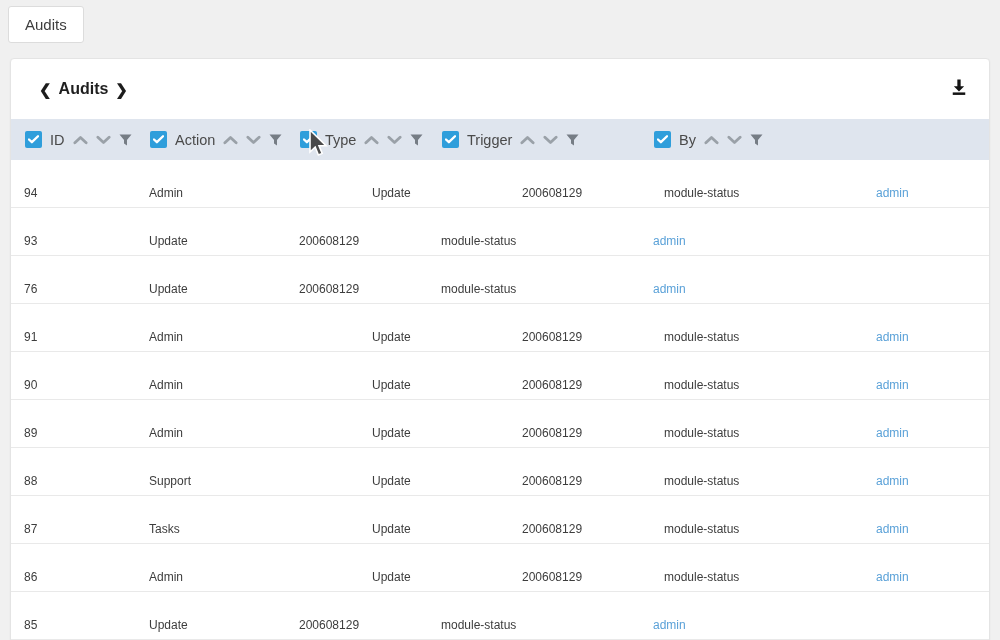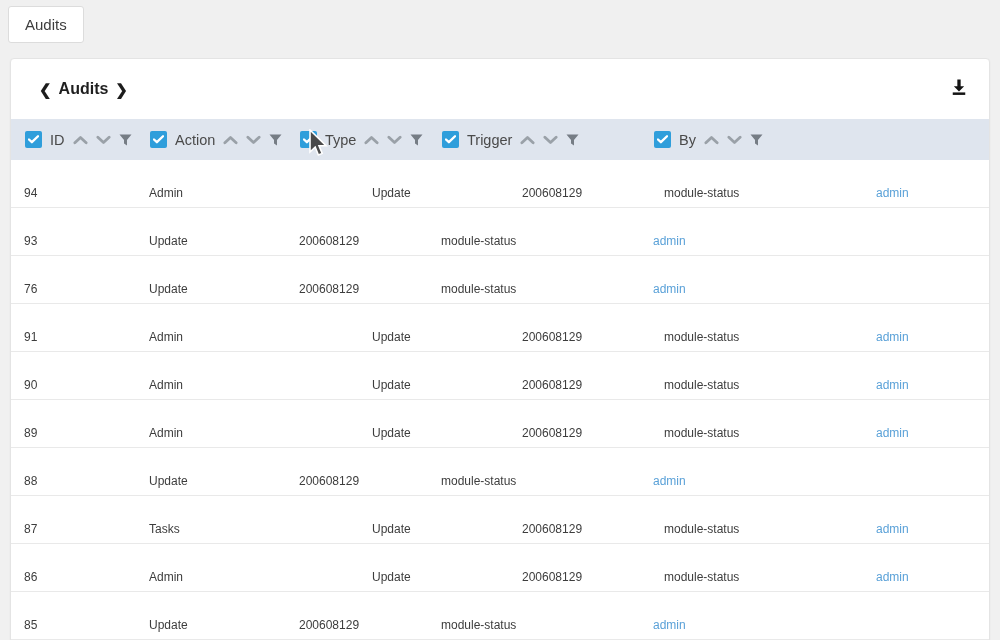--- a/index.html
+++ b/index.html
@@ -292,20 +292,21 @@
       <div class="tr">
         <div class="td c0">89</div>
         <div class="td c1">Admin</div>
         <div class="td c2">Update</div>
         <div class="td c3">200608129</div>
         <div class="td c4">module-status</div>
         <div class="td c5"><a style="color: rgb(90, 161, 216);">admin</a></div>
       </div>
       <div class="tr">
         <div class="td c0">88</div>
+        <div class="td c1">Support</div>
         <div class="td c2">Update</div>
         <div class="td c3">200608129</div>
         <div class="td c4">module-status</div>
         <div class="td c5"><a style="color: rgb(90, 161, 216);">admin</a></div>
       </div>
       <div class="tr">
         <div class="td c0">87</div>
         <div class="td c1">Tasks</div>
         <div class="td c2">Update</div>
         <div class="td c3">200608129</div>

